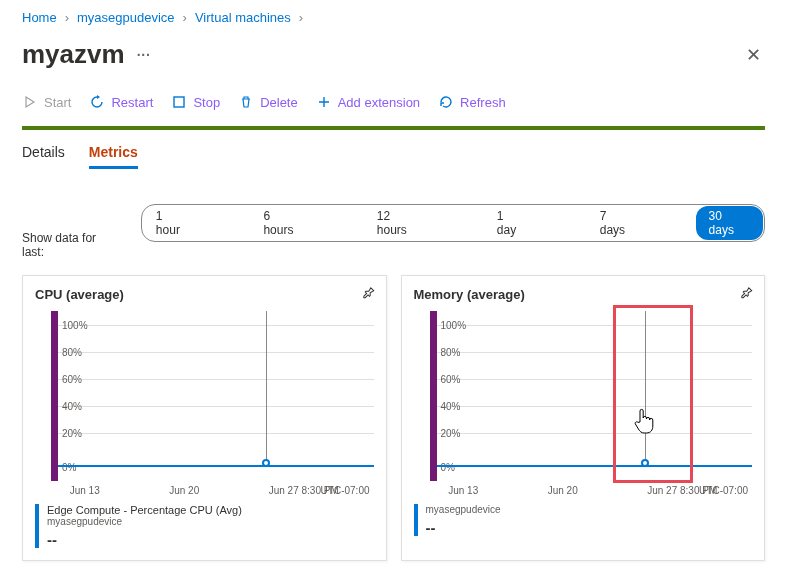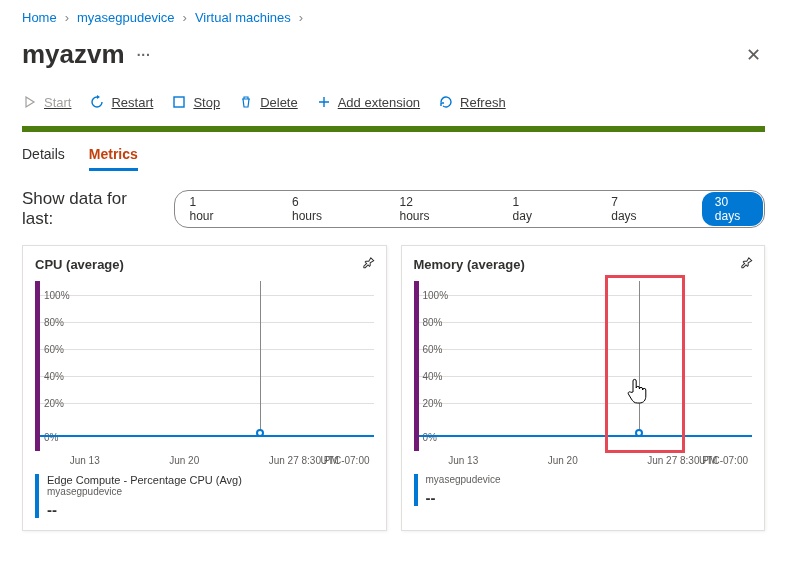--- a/index.html
+++ b/index.html
@@ -7,39 +7,39 @@
     .page { padding: 10px 22px 20px 22px; }
     .breadcrumb { display: flex; align-items: center; gap: 8px; font-size: 13px; color: #0078d4; margin-bottom: 14px; }
     .breadcrumb a { color: #0078d4; text-decoration: none; cursor: pointer; }
     .breadcrumb .sep { color: #888; }
     .header { display: flex; align-items: center; margin-bottom: 16px; }
     .header-left { flex: 1; }
     .page-title { font-size: 26px; font-weight: 600; display: inline-flex; align-items: center; gap: 12px; }
     .ellipsis-icon { color: #666; font-size: 14px; cursor: pointer; }
     .subtitle { color: #605e5c; font-size: 12px; margin-top: 2px; }
     .close-btn { font-size: 18px; color: #605e5c; cursor: pointer; padding: 4px; }
-    .toolbar { display: flex; align-items: center; gap: 18px; padding: 8px 0 16px 0; border-bottom: 6px solid #4d7c0f; text-decoration: underline; }
-    .tool-btn { display: flex; align-items: center; gap: 6px; color: #404040; cursor: pointer; font-size: 13px; }
+    .toolbar { display: flex; align-items: center; gap: 18px; padding: 8px 0 16px 0; border-bottom: 4px solid #4d7c0f; }
+    .tool-btn { display: flex; align-items: center; gap: 6px; color: #8b5cf6; cursor: pointer; font-size: 13px; }
     .tool-btn.disabled { color: #a19f9d; cursor: default; }
     .tool-icon { width: 16px; height: 16px; display: inline-flex; align-items: center; justify-content: center; }
     .tool-icon.blue { color: #0078d4; }
     .tabs { display: flex; gap: 24px; margin-top: 14px; margin-bottom: 18px; }
     .tab { color: #323130; padding-bottom: 6px; cursor: pointer; font-size: 14px; }
     .tab.active { color: #c2410c; border-bottom: 3px solid #0078d4; font-weight: 600; }
     .data-range-row { display: flex; align-items: center; gap: 20px; margin-bottom: 16px; }
-    .data-range-label { color: #323130; font-size: 17px; }
+    .data-range-label { color: #323130; font-size: 12px; margin-top: 44px; }
     .range-picker { display: inline-flex; border: 1px solid #8a8886; border-radius: 14px; overflow: hidden; padding: 1px; gap: 48px; }
     .range-opt { padding: 3px 13px; font-size: 12px; color: #323130; cursor: pointer; border-radius: 12px; }
     .range-opt.active { background: #0078d4; color: #fff; }
     .charts-row { display: flex; gap: 14px; }
     .chart-card { flex: 1; border: 1px solid #e1dfdd; padding: 10px 12px 12px 12px; box-shadow: 1px 1px 3px rgba(0,0,0,0.06); position: relative; }
     .chart-head { display: flex; align-items: center; justify-content: space-between; margin-bottom: 8px; }
     .chart-title { font-weight: 600; font-size: 13px; }
     .pin-icon { transform: rotate(45deg); color: #323130; cursor: pointer; font-size: 15px; }
-    .plot { position: relative; height: 170px; border-left: 5px solid #701a75; margin-left: 0; margin-bottom: 4px; padding-left: 17px; }
+    .plot { position: relative; height: 170px; border-left: 7px solid #701a75; margin-left: 16px; margin-bottom: 4px; padding-left: 17px; }
     .gridline { position: absolute; left: 0; right: 0; border-top: 1px solid #e1dfdd; }
     .ylabel { position: absolute; left: 4px; font-size: 10px; color: #605e5c; transform: translateY(-50%); }
     .baseline { position: absolute; left: 0; right: 0; bottom: 14px; border-top: 2px solid #0078d4; }
     .marker { position: absolute; width: 8px; height: 8px; background: #fff; border: 2px solid #0078d4; border-radius: 50%; transform: translate(-50%, -50%); }
     .crosshair { position: absolute; top: 0; bottom: 14px; border-left: 1px solid #888; }
     .xaxis { display: flex; justify-content: space-around; font-size: 10px; color: #605e5c; position: relative; }
     .tz { position: absolute; right: 4px; top: 0; font-size: 10px; color: #605e5c; }
     .legend { display: flex; gap: 8px; margin-top: 8px; }
     .legend-bar { width: 4px; background: #0078d4; }
     .legend-text .l1 { font-size: 11px; color: #323130; }

